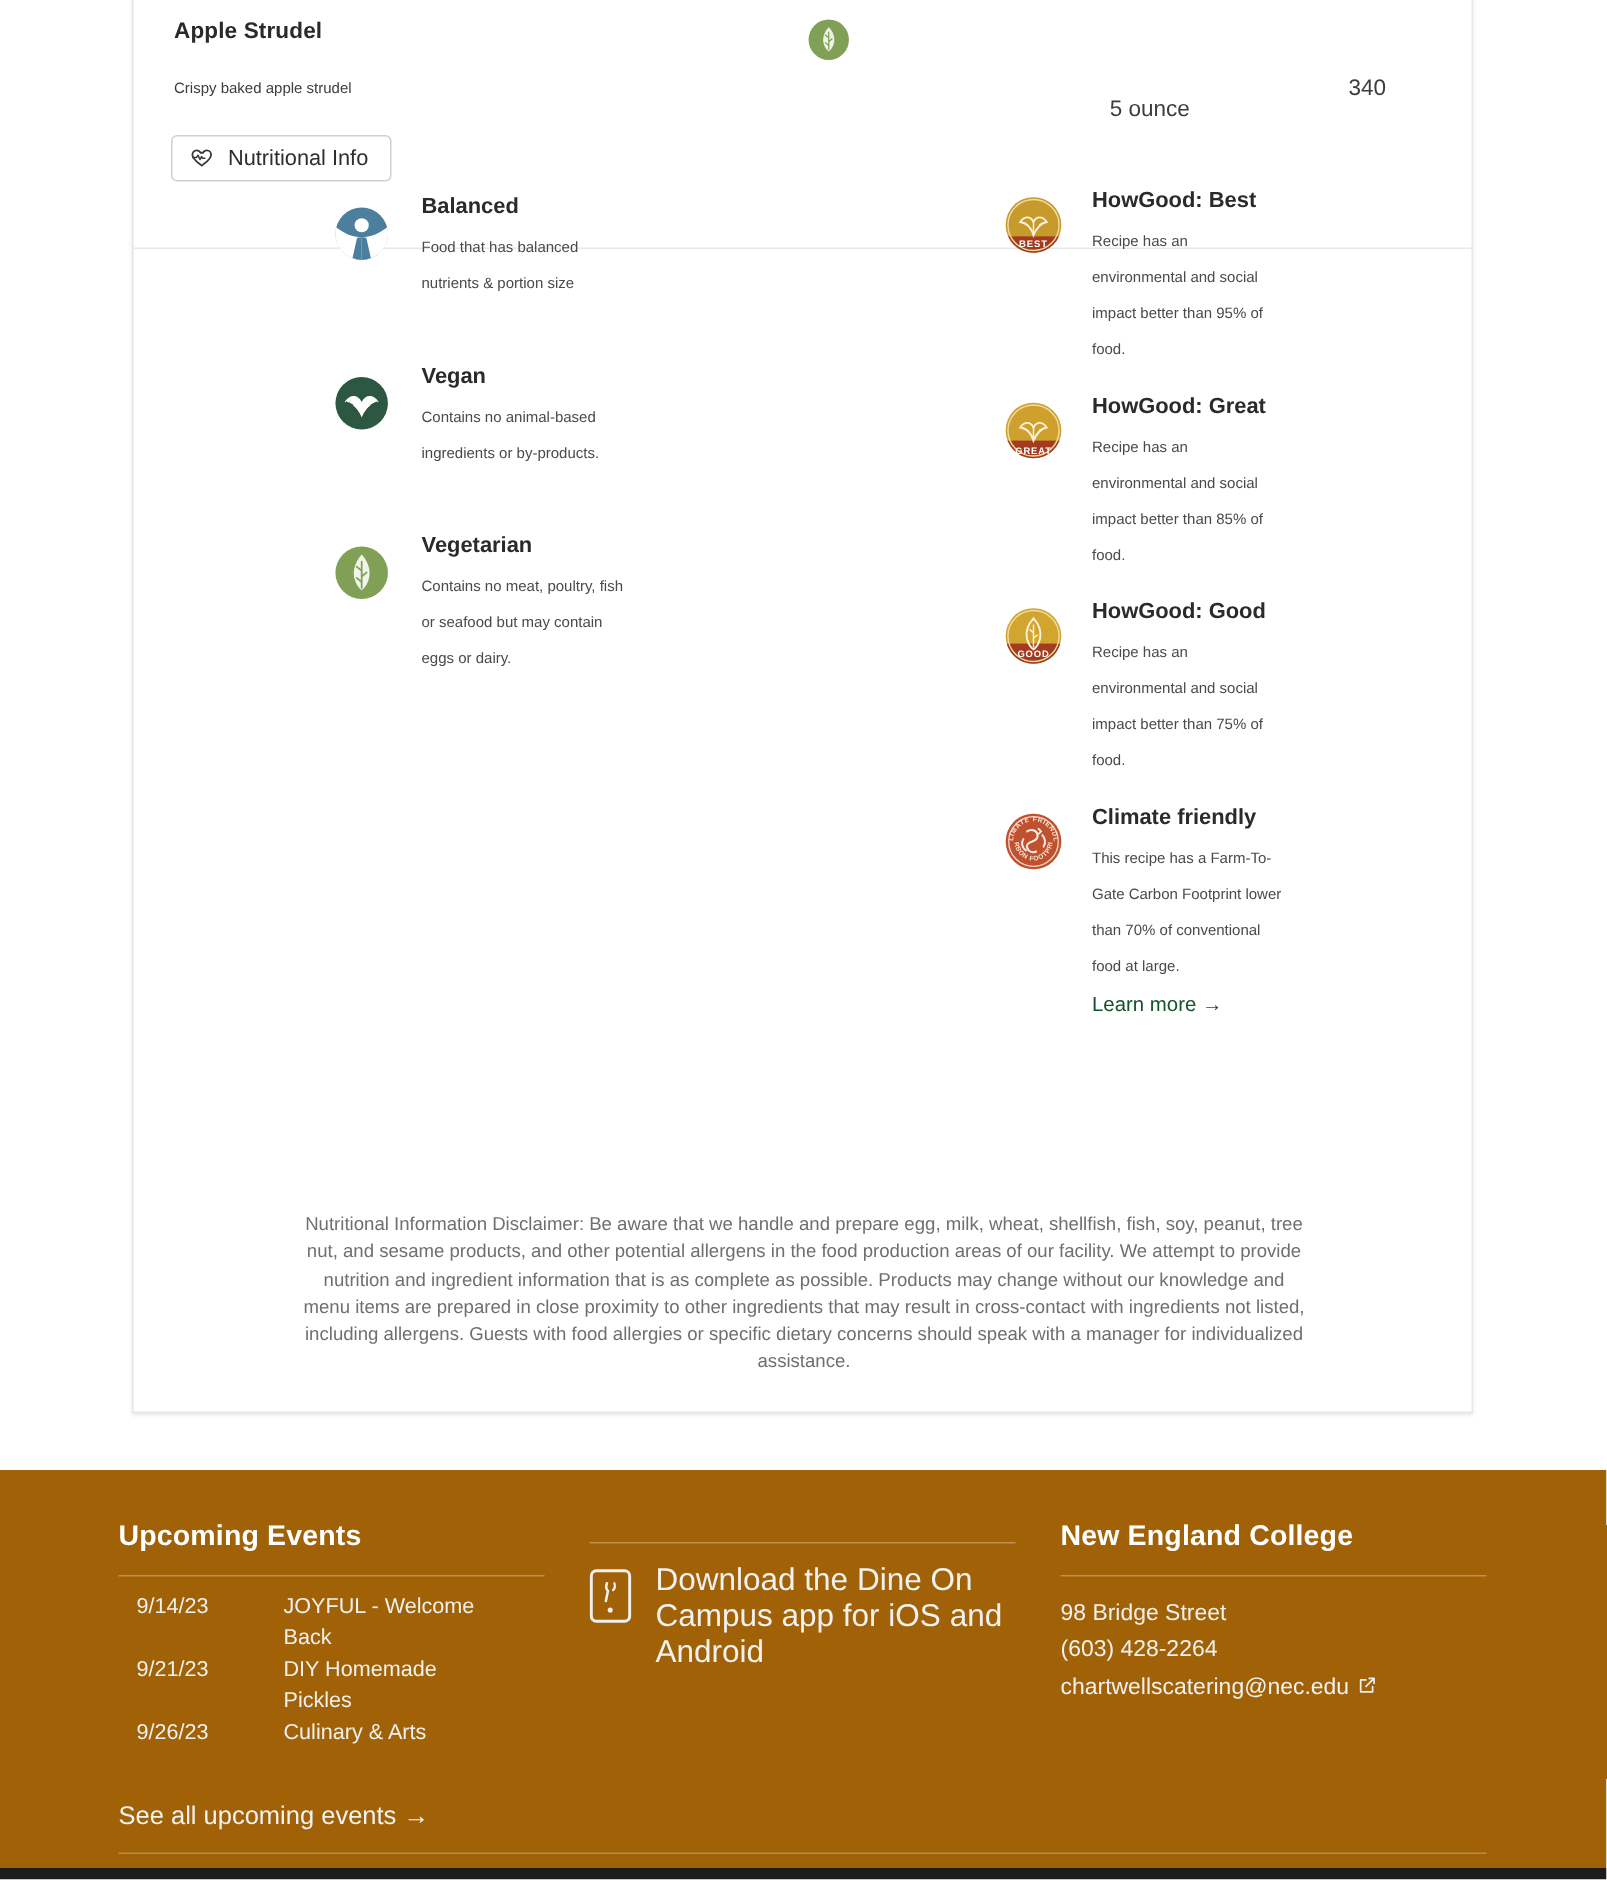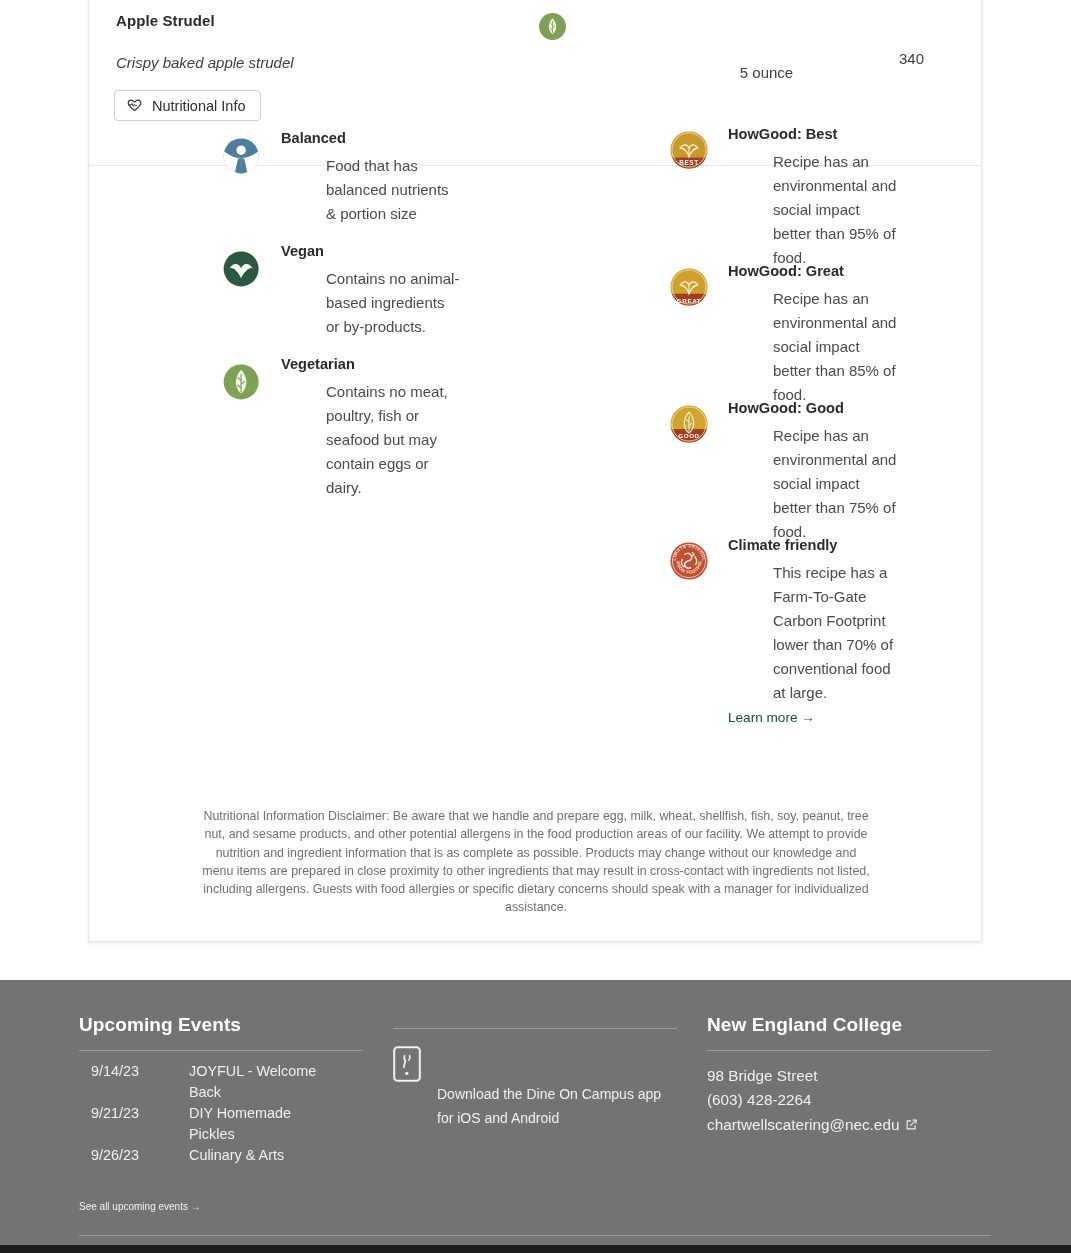--- a/index.html
+++ b/index.html
@@ -27,21 +27,21 @@
   .item-row {
     position:absolute; left:0; top:60px; width:100%; height:164px;
   }
   .item-name {
     position:absolute; left:27px; top:11px;
     font-size:15px; font-weight:bold; color:#2a2a2a;
     letter-spacing:.1px;
   }
   .item-desc {
     position:absolute; left:27px; top:53px;
-    font-size:15px; color:#3d3d3d;font-style:italic;
+    font-size:10px; color:#3d3d3d;
   }
   .nutri-btn {
     position:absolute; left:25px; top:89px;
     height:31px;
     display:flex; align-items:center; gap:9px;
     padding:0 14px 0 11px;
     background:#fff;
     border:1px solid #cfcfcf;
     border-radius:4px;
     font-size:14.5px; color:#2e2e2e;
@@ -74,23 +74,22 @@
     flex:0 0 auto; width:56px; height:56px;
     display:flex; align-items:flex-start; justify-content:center;
   }
   .legend-icon-wrap svg { display:block; }
   .legend-text { flex:1 1 auto; padding-left:11px; padding-top:2px; }
   .legend-title {
     font-size:14.6px; font-weight:bold; color:#2a2a2a; line-height:19px;
     margin-bottom:6px;
   }
   .legend-desc {
-    font-size:15px; color:#4a4a4a; line-height:24px;
+    font-size:10px; color:#4a4a4a; line-height:24px;
     max-width:135px;
-    margin-left:45px;
   }
   .legend-col.right .legend-desc { max-width:128px; }
   .learn-more {
     display:inline-block; margin-top:1px;
     font-size:13.6px; color:#14532d; text-decoration:none; line-height:24px;
   }
 
   
   .lc-left-1 { position:absolute; left:0; top:-38px; width:100%; }
   .lc-left-2 { position:absolute; left:0; top:75px; width:100%; }
@@ -103,21 +102,21 @@
 
   
   .disclaimer {
     position:absolute; left:113px; top:866px; width:668px;
     text-align:center; font-size:12.4px; color:#6f6f6f; line-height:18.3px;
   }
 
   
   .footer {
     position:absolute; left:0; top:980px; width:1071px; height:265px;
-    background:#737373;
+    background:#a16207;
     color:#fff;
     text-decoration:underline;
   }
   .f-col { position:absolute; top:34px; }
   .f-col.c1 { left:79px; width:284px; }
   .f-col.c2 { left:393px; width:284px; }
   .f-col.c3 { left:707px; width:284px; }
   .f-head {
     font-size:19px; font-weight:bold; color:#fff; line-height:22px;
     letter-spacing:.1px;
@@ -126,26 +125,26 @@
 
   .ev-table { margin-top:10px; width:100%; border-collapse:collapse; }
   .ev-table td {
     font-size:14.4px; color:#f0f0ee; line-height:21px;
     vertical-align:top; padding:0 0 0 0;
   }
   .ev-date { width:110px; padding-left:12px !important; white-space:nowrap; }
   .ev-title { padding-right:30px !important; }
   .see-all {
     position:absolute; left:0; top:187px;
-    font-size:10px; color:#f2f2f0; text-decoration:none;
+    font-size:17px; color:#f2f2f0; text-decoration:none;
   }
 
   .app-row { margin-top:13px; display:flex; gap:16px; align-items:flex-start; }
   .app-icon { flex:0 0 auto; width:28px; height:36px; margin-top:4px; }
-  .app-text { font-size:14px; color:#f1f1ef; line-height:24px;margin-top:40px; }
+  .app-text { font-size:21px; color:#f1f1ef; line-height:24px; }
 
   .addr { margin-top:13px; font-size:15.3px; color:#f1f1ef; line-height:24.3px; }
   .addr a { color:#f1f1ef; text-decoration:none; }
   .ext-ico { display:inline-block; vertical-align:-1px; margin-left:6px; }
 
   .f-bottom-rule {
     position:absolute; left:79px; top:255px; width:912px; height:1px;
     background:rgba(255,255,255,.28);
   }
   .page-bottom-strip {

